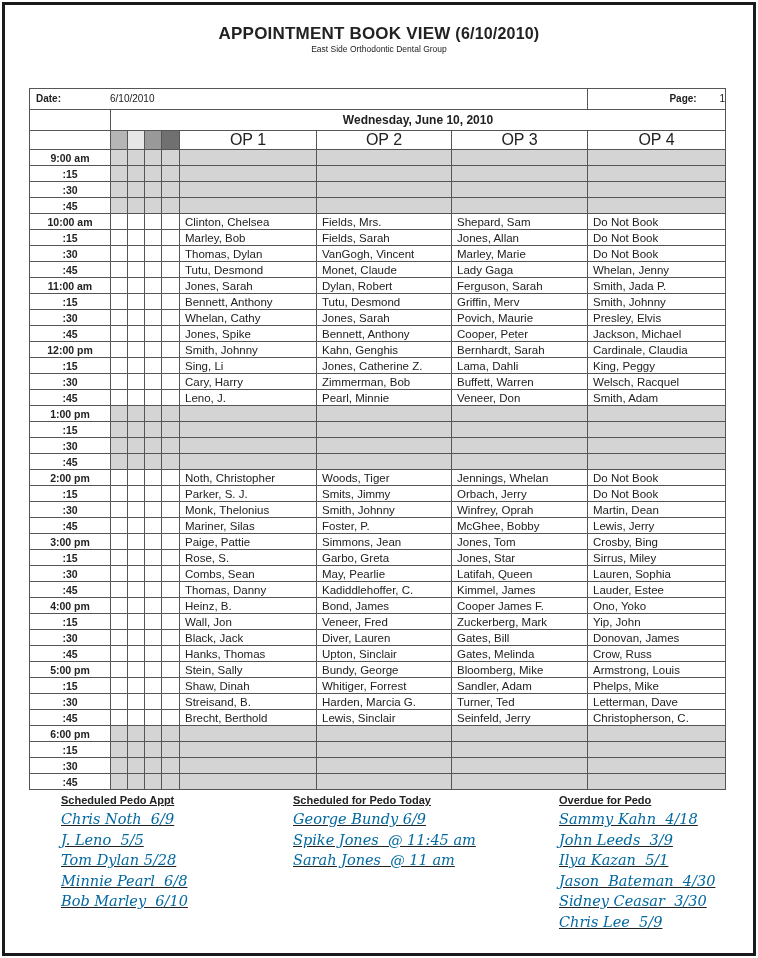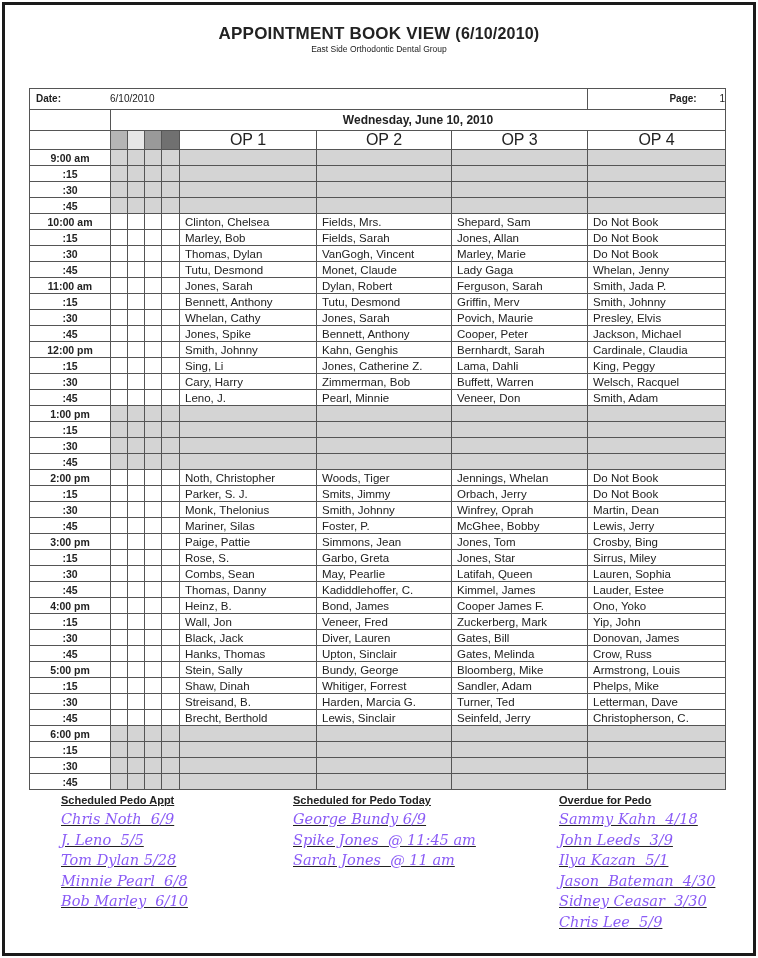--- a/index.html
+++ b/index.html
@@ -12,21 +12,21 @@
   table.book td { border:1px solid #555; padding:0; height:15px; font-size:11.5px; line-height:14px; overflow:hidden; white-space:nowrap; }
   table.book tr.daterow td { height:20px; font-size:10px; font-weight:bold; }
   table.book tr.dayrow td { height:20px; font-size:12px; font-weight:bold; text-align:center; }
   table.book tr.ophead td { height:18px; font-size:16px; text-align:center; }
   td.time { text-align:center; font-weight:bold; font-size:10.5px !important; }
   td.name { padding-left:5px !important; }
   td.grey { background:#d4d4d4; }
   .c1 { background:#b5b5b5; } .c2 { background:#e6e6e6; } .c3 { background:#999; } .c4 { background:#707070; }
   .notes { position:absolute; top:794px;text-decoration:underline; }
   .notes h3 { margin:0 0 3px 0; font-size:11px; font-weight:bold; }
-  .notes .hw { font-family:"DejaVu Serif", serif; font-style:italic; font-size:14.5px; line-height:20.5px; color:#8b5cf6; }
+  .notes .hw { font-family:"DejaVu Serif", serif; font-style:italic; font-size:14.5px; line-height:20.5px; color:#0369a1; }
 </style>
 </head>
 <body>
 
 <div class="frame"></div>
 
 <div class="title">
   <span>APPOINTMENT BOOK VIEW</span>
   <span class="paren">(6/10/2010)</span>
 </div>

